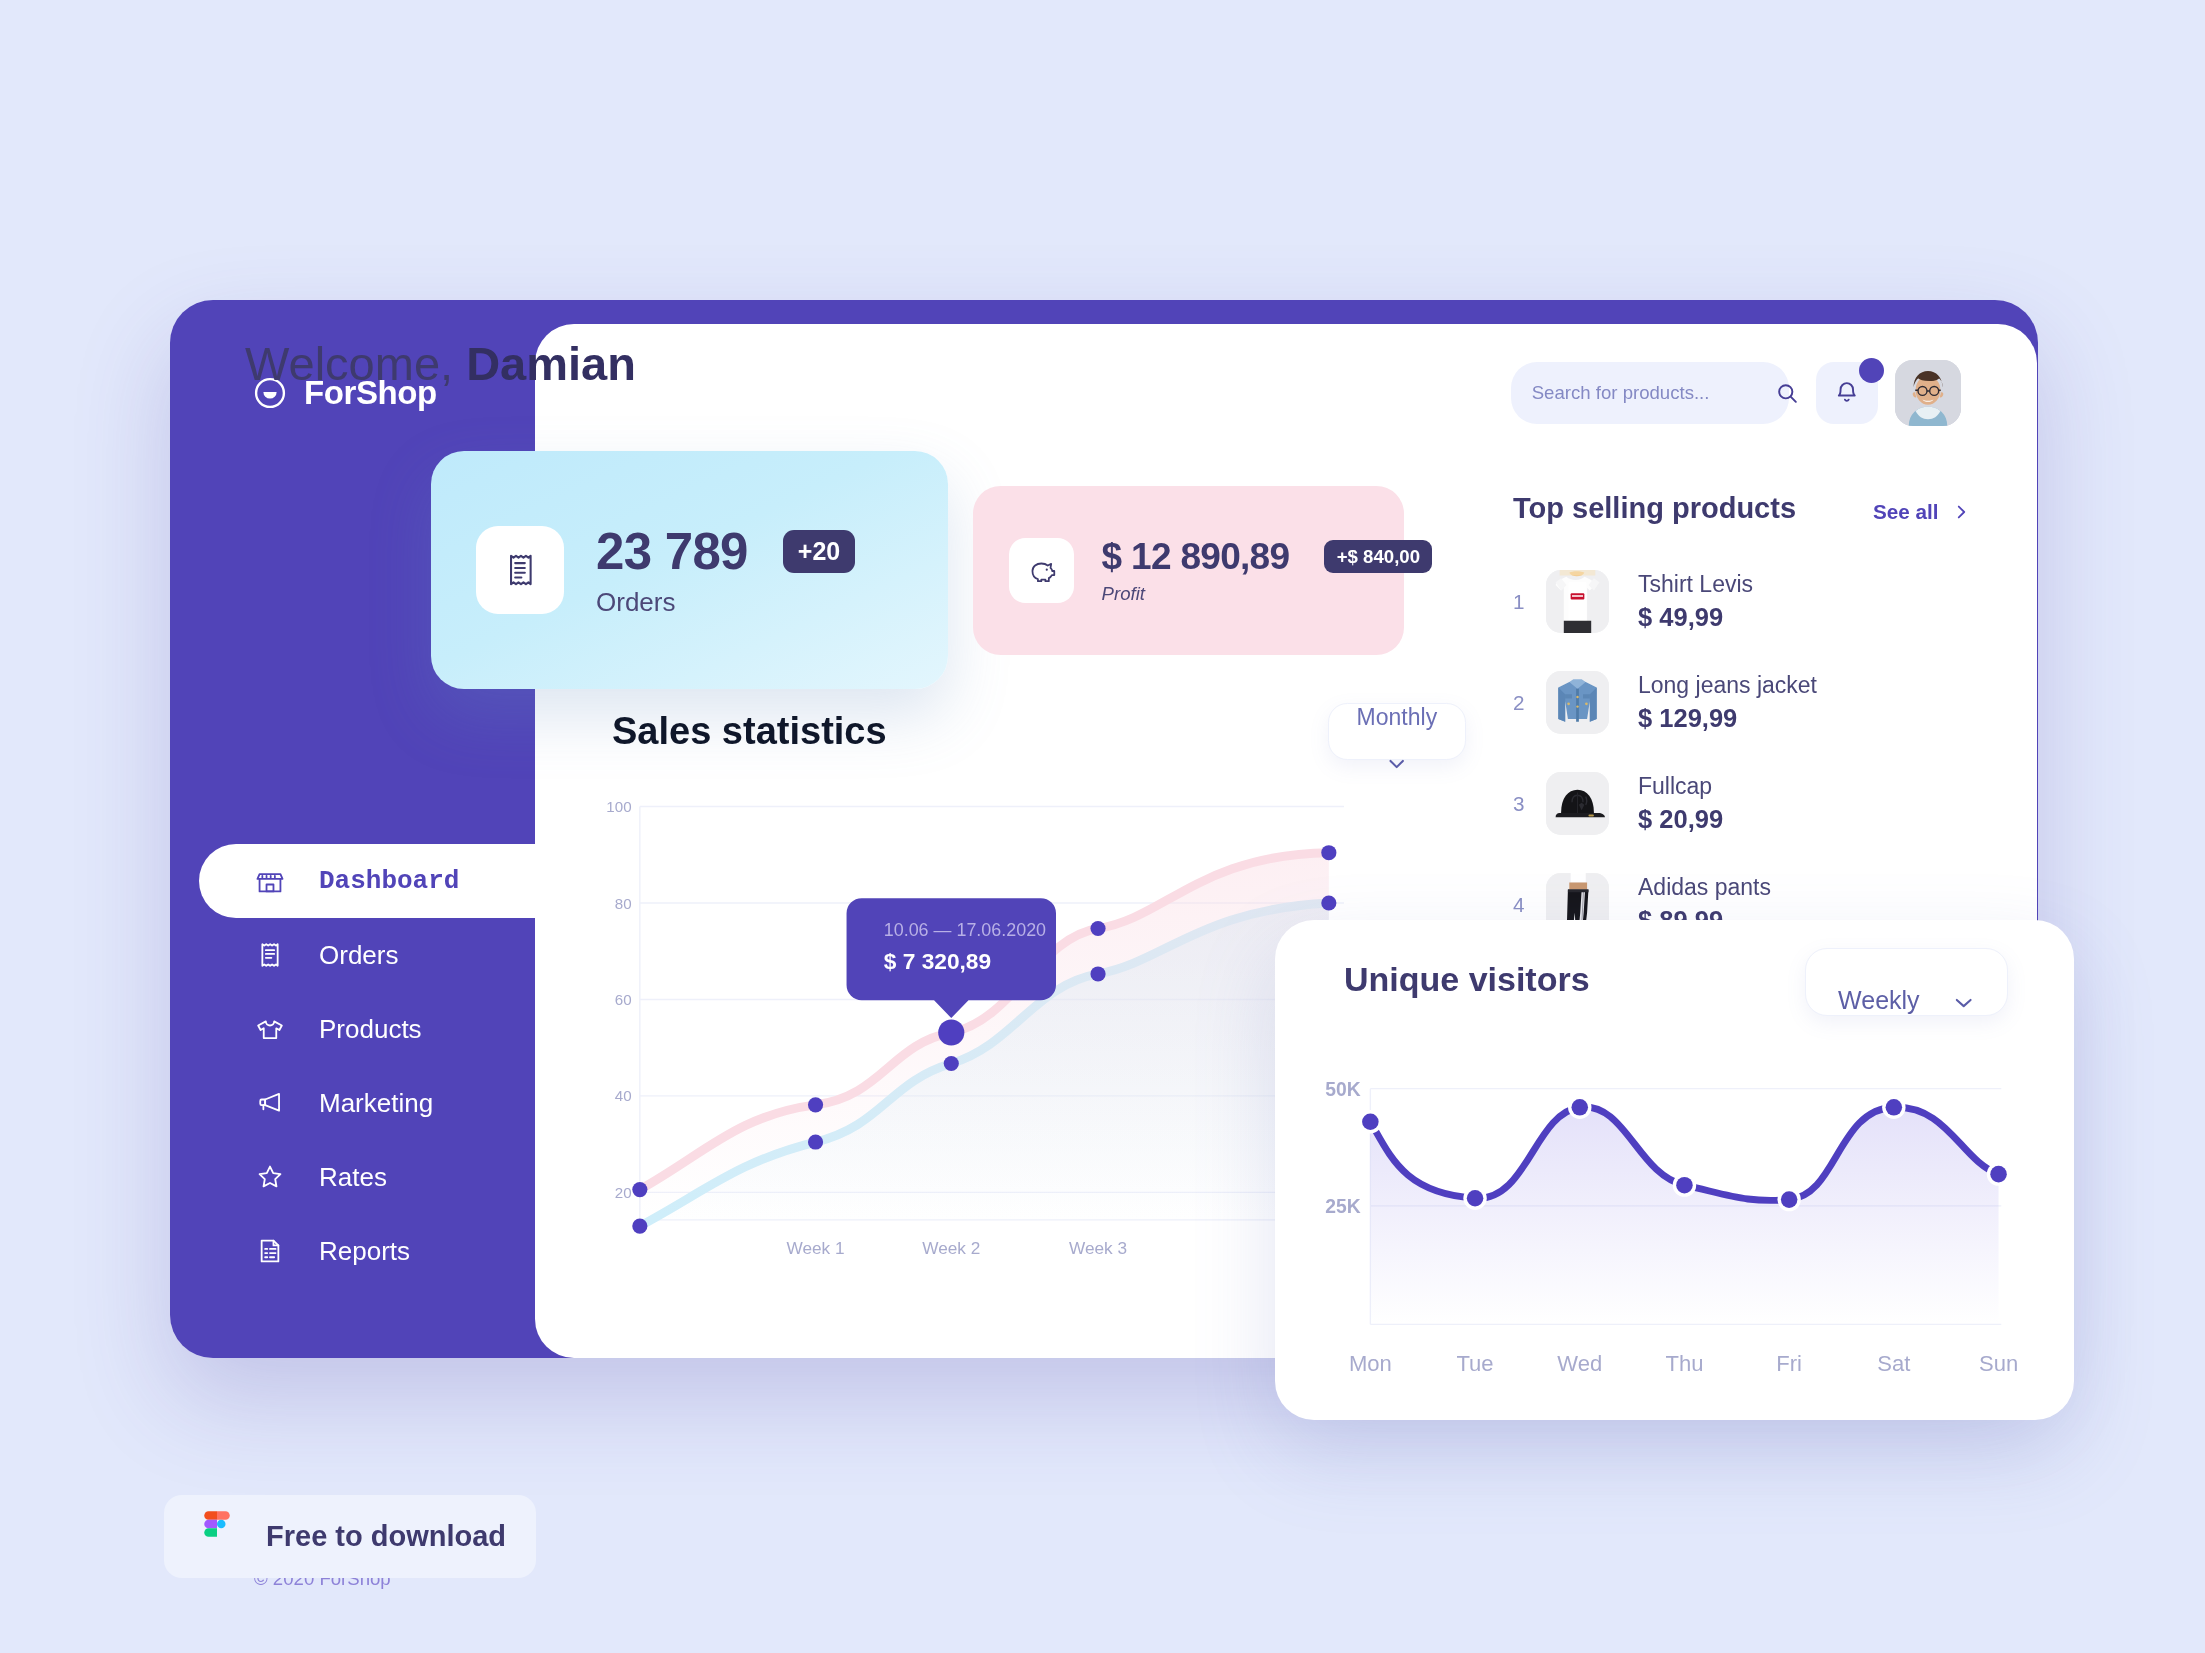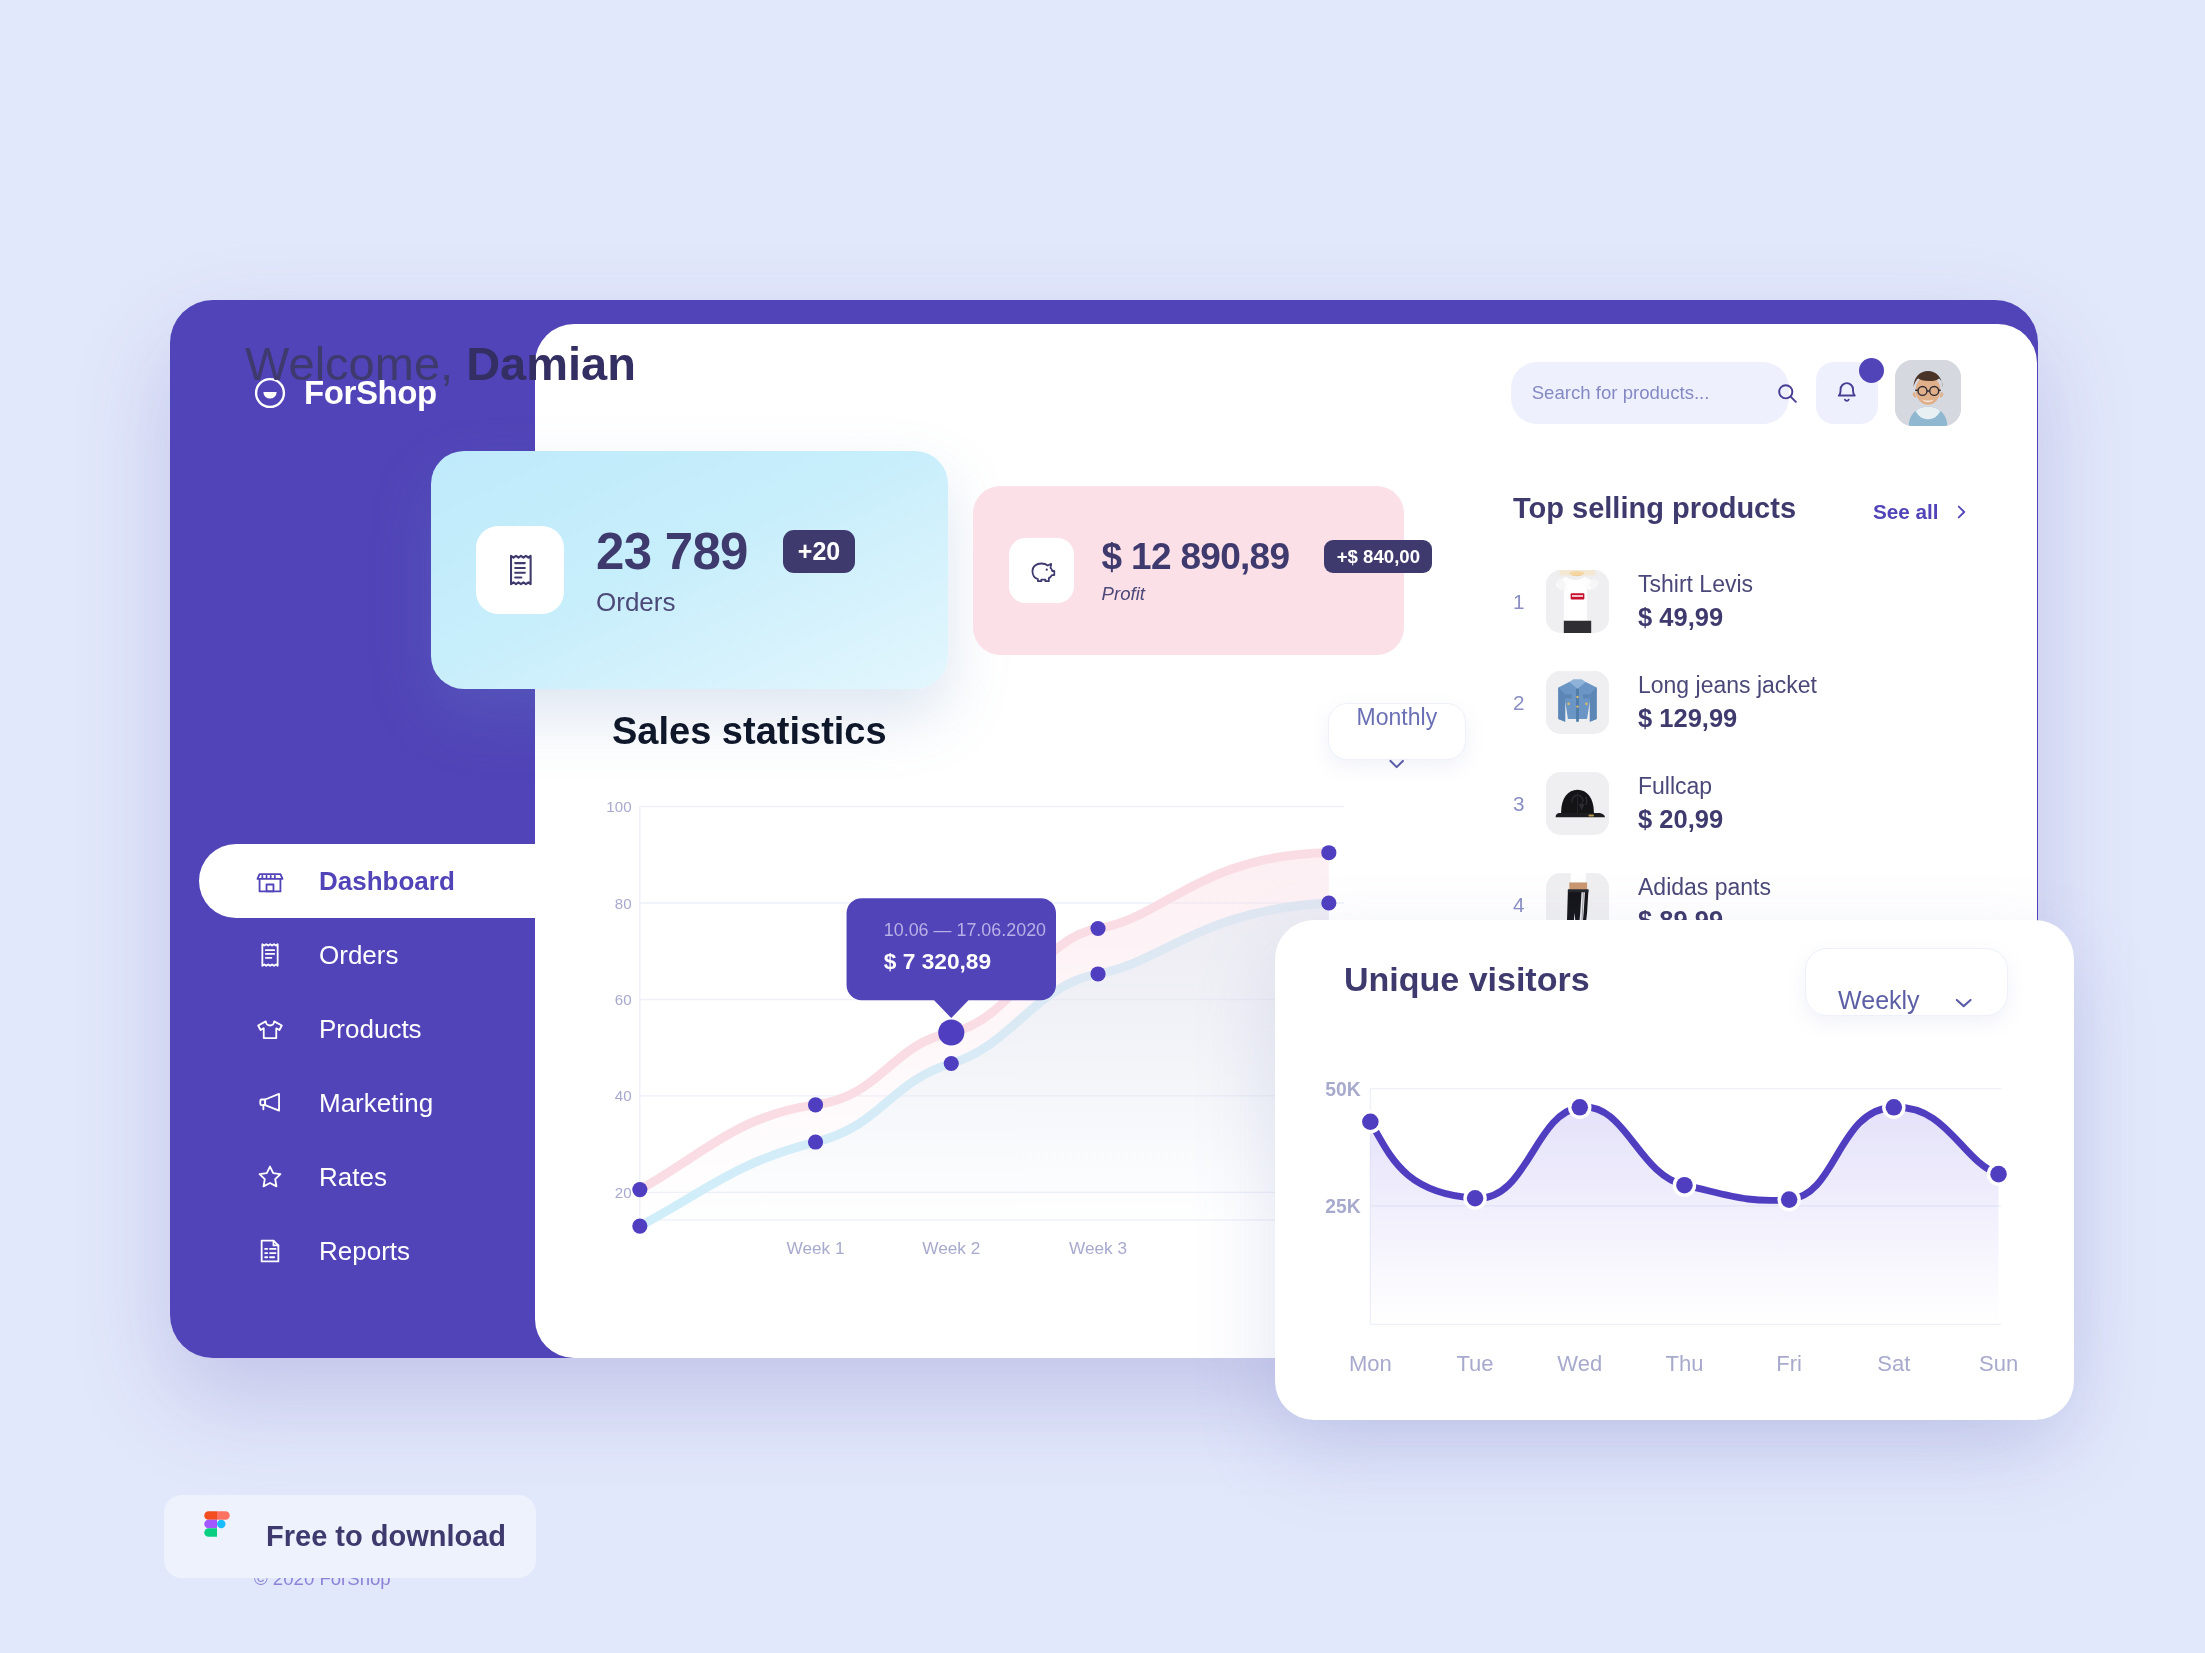--- a/index.html
+++ b/index.html
@@ -38,20 +38,21 @@
     padding-left: 84px; gap: 33px;
   }
   .nav-item .ico { width: 32px; height: 32px; flex: 0 0 32px; display: block; }
   .nav-item .ico svg { width: 100%; height: 100%; display: block; }
   .nav-label { color: #ffffff; font-size: 26px; font-weight: 500; white-space: nowrap; }
   .nav-item.active {
     background: #ffffff;
     border-radius: 37px 0 0 37px;
     margin-left: 29px; padding-left: 55px;
     width: 427px;
+    font-family: Liberation Mono, monospace;
   }
   .nav-item.active .nav-label { color: #5144b8; font-weight: 700; }
   .copyright {
     position: absolute; left: 256px; top: 1268px;
     color: #8d82d8; font-size: 18.6px; white-space: nowrap;
     transform: translateX(-172px);
   }
 
   
   .main {

